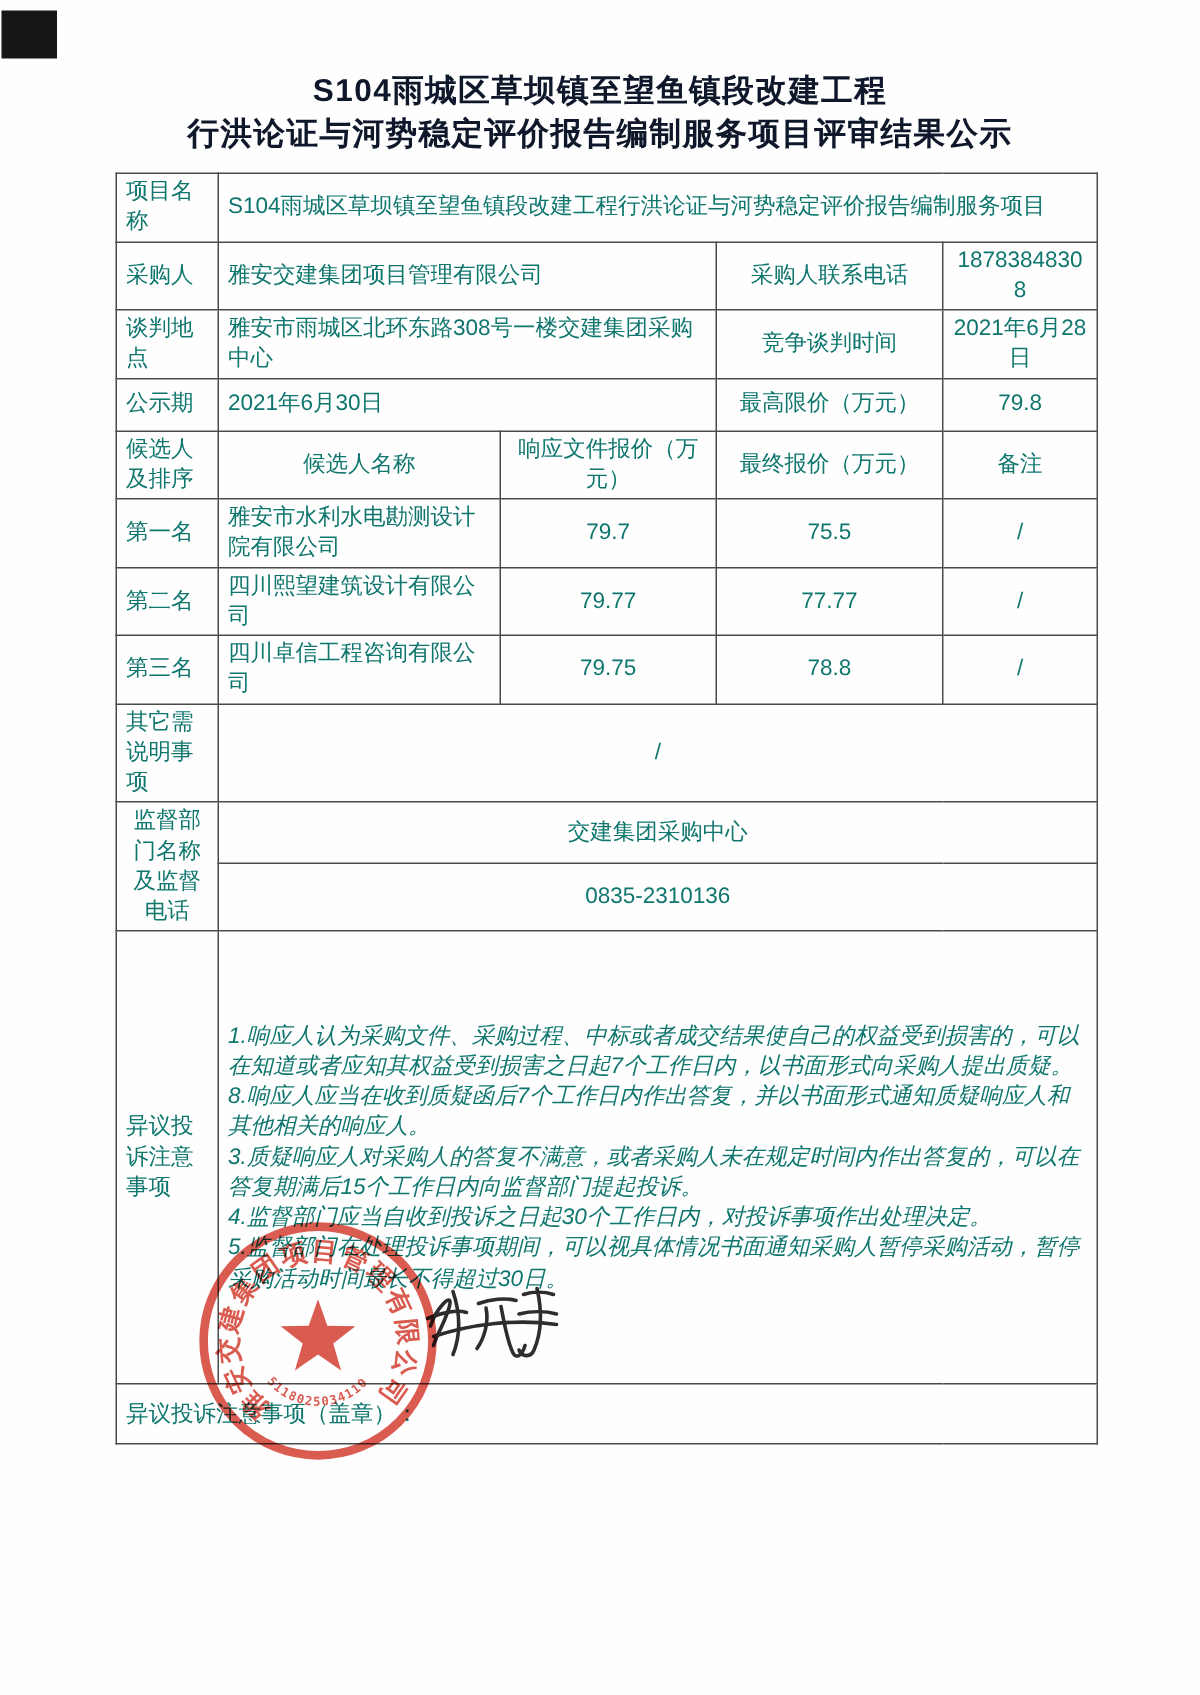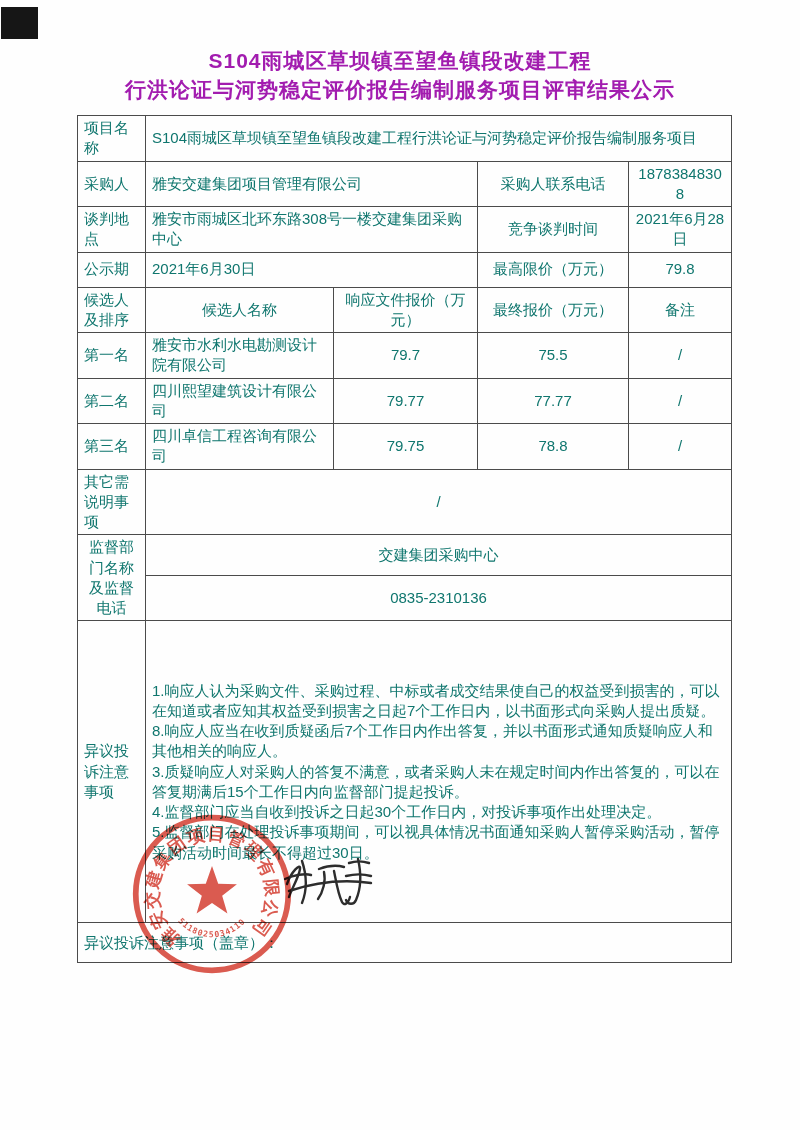--- a/index.html
+++ b/index.html
@@ -5,34 +5,34 @@
   html,body{margin:0;padding:0;}
   body{
     width:800px;height:1130px;background:#ffffff;
     font-family:"Liberation Sans","DejaVu Sans",sans-serif;
     color:#1f1f1f;position:relative;overflow:hidden;
   }
   .page{position:absolute;inset:0;background:#fefefe;}
   .corner-mark{position:absolute;left:1px;top:7px;width:37px;height:32px;background:#161616;}
   .doc-title{
     position:absolute;top:46px;left:0;width:800px;text-align:center;
-    font-size:21px;font-weight:bold;line-height:29px;letter-spacing:1px;color:#a21caf;
+    font-size:21px;font-weight:bold;line-height:29px;letter-spacing:1px;color:#0f172a;
   }
   table.doc-table{
     position:absolute;left:77px;top:115px;width:654px;
     border-collapse:collapse;table-layout:fixed;font-size:15px;color:#0f766e;
   }
   .doc-table td{
     border:1px solid #4b4b4b;padding:2px 6px;vertical-align:middle;
     line-height:1.35;word-break:break-all;overflow:hidden;
   }
   .lbl{padding:2px 4px;}
   .c{text-align:center;padding:2px 2px;}
   .lbl-center{text-align:center;}
-  .objection-cell{padding:6px 8px;line-height:1.5;}
+  .objection-cell{padding:6px 8px;line-height:1.5;font-style:italic;}
   .objection-cell .item{margin:0;}
   .sig-cell{padding-left:6px;}
   .stamp{position:absolute;left:130px;top:811px;width:164px;height:166px;opacity:.84;mix-blend-mode:multiply;pointer-events:none;}
   .signature{position:absolute;left:281px;top:850px;width:96px;height:60px;pointer-events:none;}
 </style>
 </head>
 <body>
 
 <div class="page">
 

